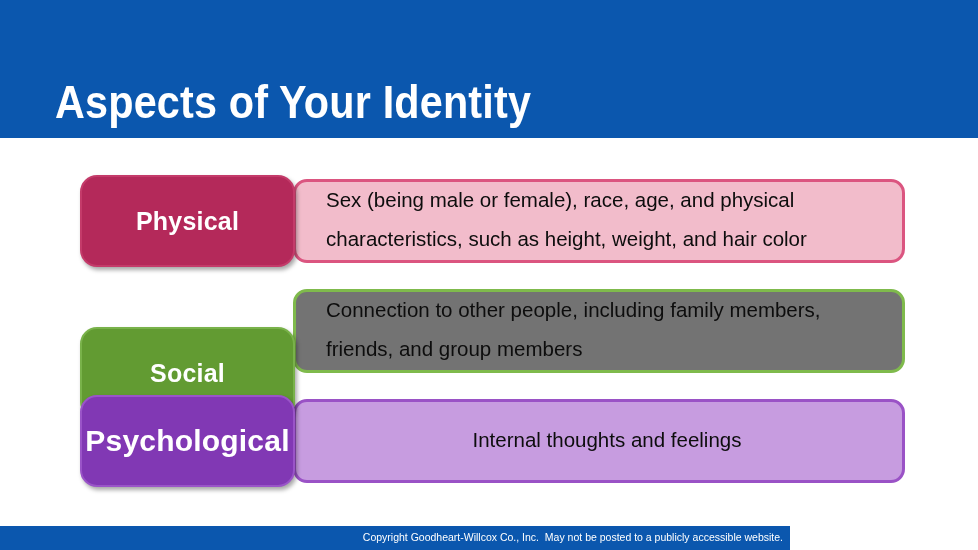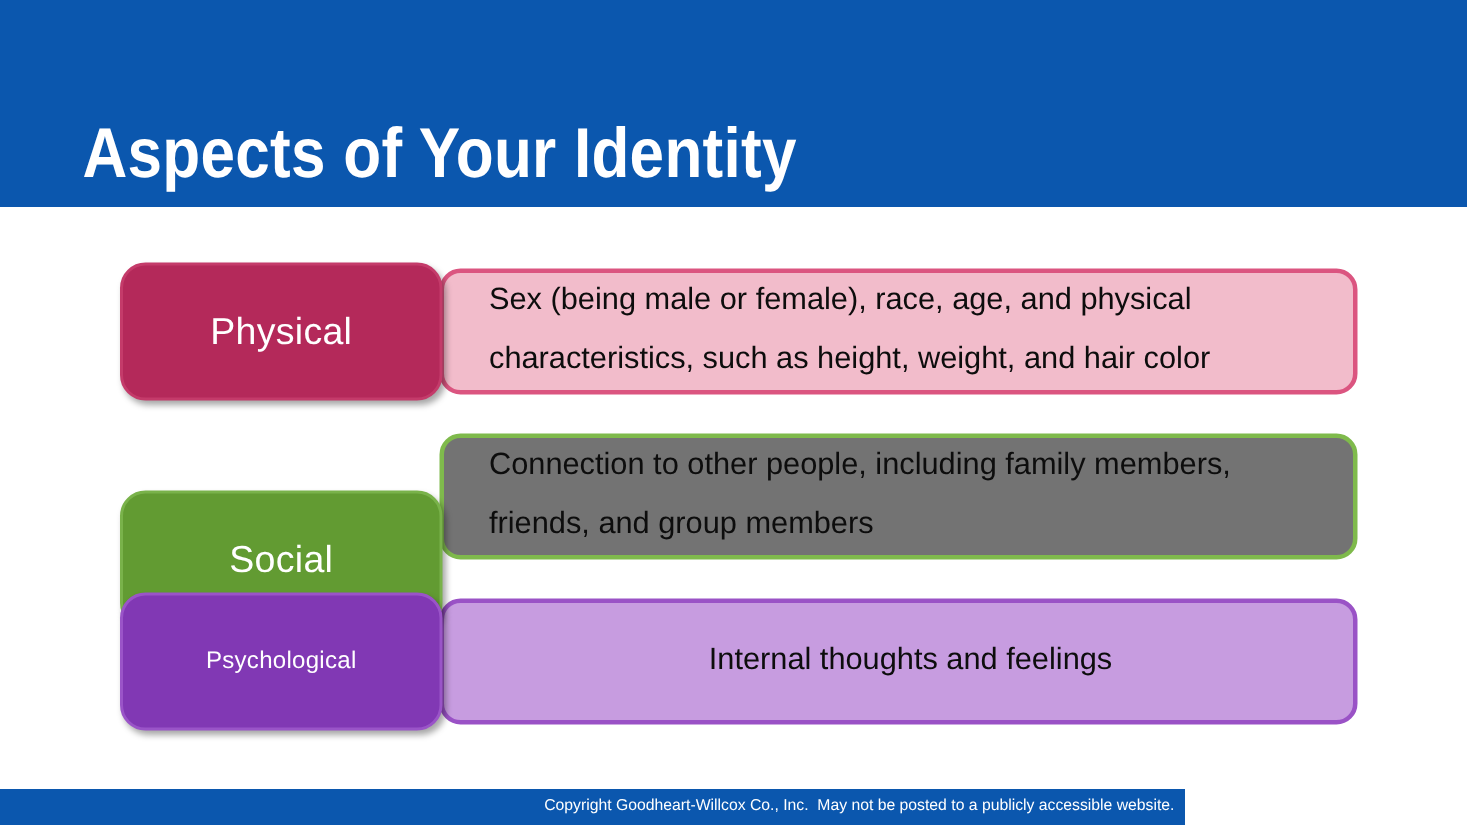--- a/index.html
+++ b/index.html
@@ -85,40 +85,40 @@
     width: 215px;
     height: 92px;
     box-sizing: border-box;
     border-radius: 17px;
     border: 2px solid transparent;
     display: flex;
     align-items: center;
     justify-content: center;
     color: #ffffff;
     font-size: 25px;
-    font-weight: normal;
+    font-weight: bold;
     letter-spacing: 0.2px;
     box-shadow: 2px 3px 4px rgba(0,0,0,0.35);
     z-index: 2;
     text-align: center;
   }
 
   
   .row-physical .row-label { background: #B4295A; border-color: #C43B6A; }
   .row-physical .row-body  { background: #F2BCCB; border-color: #DB5580; }
 
   
   .row-social .row-label { background: #629B32; border-color: #79B24A; margin-top: 42px; }
   .row-social .row-body  { background: #737373; border-color: #7FBA4C; }
 
   
   .row-psychological .row-label { background: #8138B4; border-color: #9A54C8; }
   .row-psychological .row-body  { background: #C79CE0; border-color: #9A52C6; }
 
-  .row-psychological .row-label { font-size: 16px; }
+  .row-psychological .row-label { font-size: 30px; }
 
   
   .footer-bar {
     position: absolute;
     left: 0;
     top: 526px;
     width: 790px;
     height: 24px;
     background: #0B57AE;
   }

